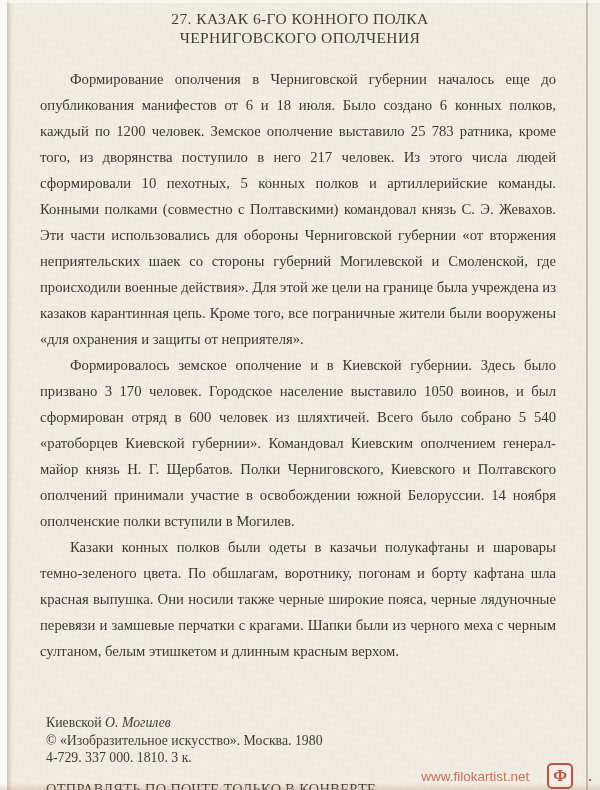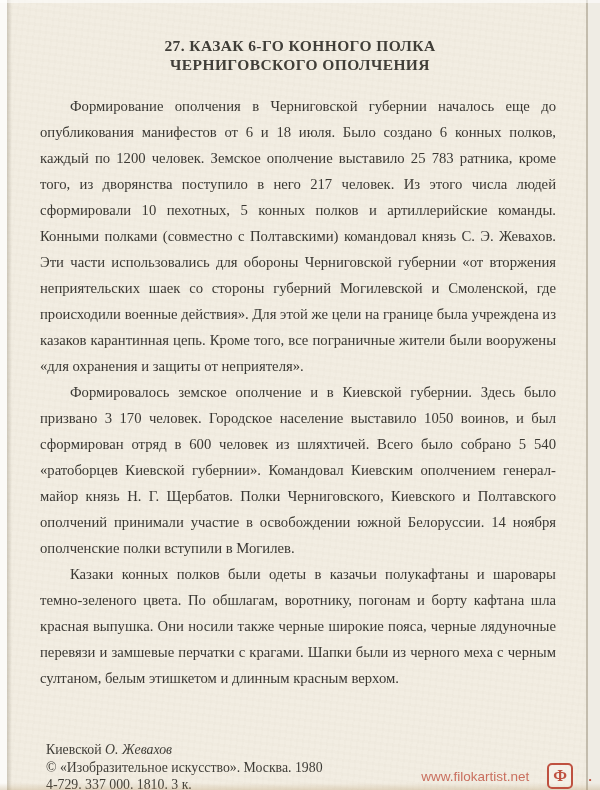--- a/index.html
+++ b/index.html
@@ -22,23 +22,23 @@
   .edge-left   { position:absolute; left:0; top:0; bottom:0; width:7px; background:#fbfaf7; }
   .edge-left-shadow { position:absolute; left:7px; top:0; bottom:0; width:5px;
     background:linear-gradient(to right, rgba(110,100,80,.28), rgba(110,100,80,0)); }
   .edge-right-line { position:absolute; left:586px; top:0; bottom:0; width:2px; background:rgba(140,130,110,.45); }
   .edge-right  { position:absolute; left:588px; right:0; top:0; bottom:0; background:#efece4; }
   .edge-top    { position:absolute; left:0; right:0; top:0; height:3px; background:rgba(255,255,255,.55); }
   .edge-bottom { position:absolute; left:0; right:0; bottom:0; height:7px;
     background:linear-gradient(to top, rgba(175,145,95,.28), rgba(175,145,95,0)); }
 
   .title {
-    padding-top: 36px;
+    padding-top: 9px;
     text-align: center;
-    font-weight: bold;
+    font-weight: normal;
     font-size: 15.5px;
     line-height: 19px;
     letter-spacing: .4px;
     color: #403e38;
   }
   .body-text {
     margin: 19px 44px 0 40px;
     font-size: 14.7px;
     line-height: 26px;
     text-align: justify;
@@ -99,21 +99,21 @@
 
   <div class="body-text">
     <p>Формирование ополчения в Черниговской губернии началось еще до опубликования манифестов от 6 и 18 июля. Было создано 6 конных полков, каждый по 1200 человек. Земское ополчение выставило 25 783 ратника, кроме того, из дворянства поступило в него 217 человек. Из этого числа людей сформировали 10 пехотных, 5 конных полков и артиллерийские команды. Конными полками (совместно с Полтавскими) командовал князь С. Э. Жевахов. Эти части использовались для обороны Черниговской губернии «от вторжения неприятельских шаек со стороны губерний Могилевской и Смоленской, где происходили военные действия». Для этой же цели на границе была учреждена из казаков карантинная цепь. Кроме того, все пограничные жители были вооружены «для охранения и защиты от неприятеля».</p>
     <p>Формировалось земское ополчение и в Киевской губернии. Здесь было призвано 3 170 человек. Городское население выставило 1050 воинов, и был сформирован отряд в 600 человек из шляхтичей. Всего было собрано 5 540 «ратоборцев Киевской губернии». Командовал Киевским ополчением генерал-майор князь Н. Г. Щербатов. Полки Черниговского, Киевского и Полтавского ополчений принимали участие в освобождении южной Белоруссии. 14 ноября ополченские полки вступили в Могилев.</p>
     <p>Казаки конных полков были одеты в казачьи полукафтаны и шаровары темно-зеленого цвета. По обшлагам, воротнику, погонам и борту кафтана шла красная выпушка. Они носили также черные широкие пояса, черные лядуночные перевязи и замшевые перчатки с крагами. Шапки были из черного меха с черным султаном, белым этишкетом и длинным красным верхом.</p>
   </div>
 
   <div class="colophon">
     <div>
       <span>Киевской</span>
-      <span class="artist-name">О. Жевахов</span>
+      <span class="artist-name">О. Могилев</span>
     </div>
     <div>© «Изобразительное искусство». Москва. 1980</div>
     <div>4-729. 337 000. 1810. 3 к.</div>
   </div>
 
   <div class="mail-notice">ОТПРАВЛЯТЬ ПО ПОЧТЕ ТОЛЬКО В КОНВЕРТЕ</div>
 
   <div class="watermark">
     <span>www.filokartist.net</span>
     <span class="wm-logo">Ф</span>

